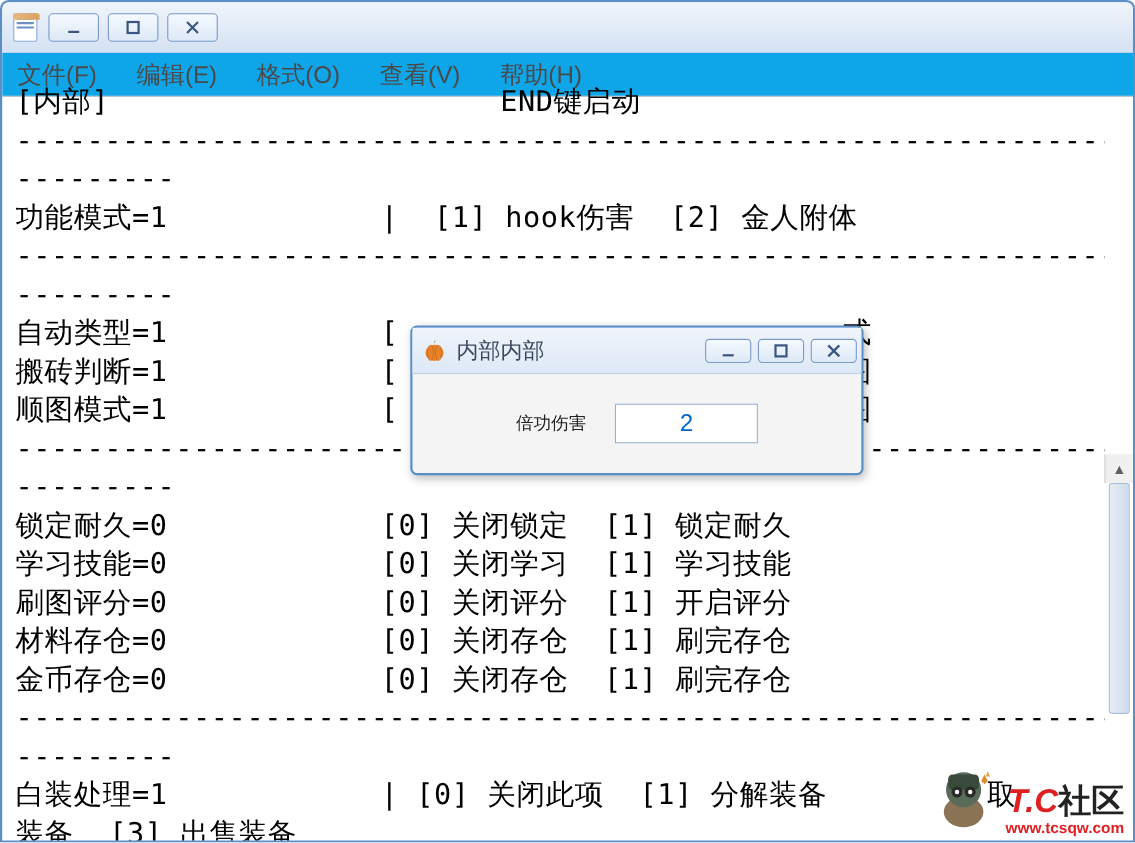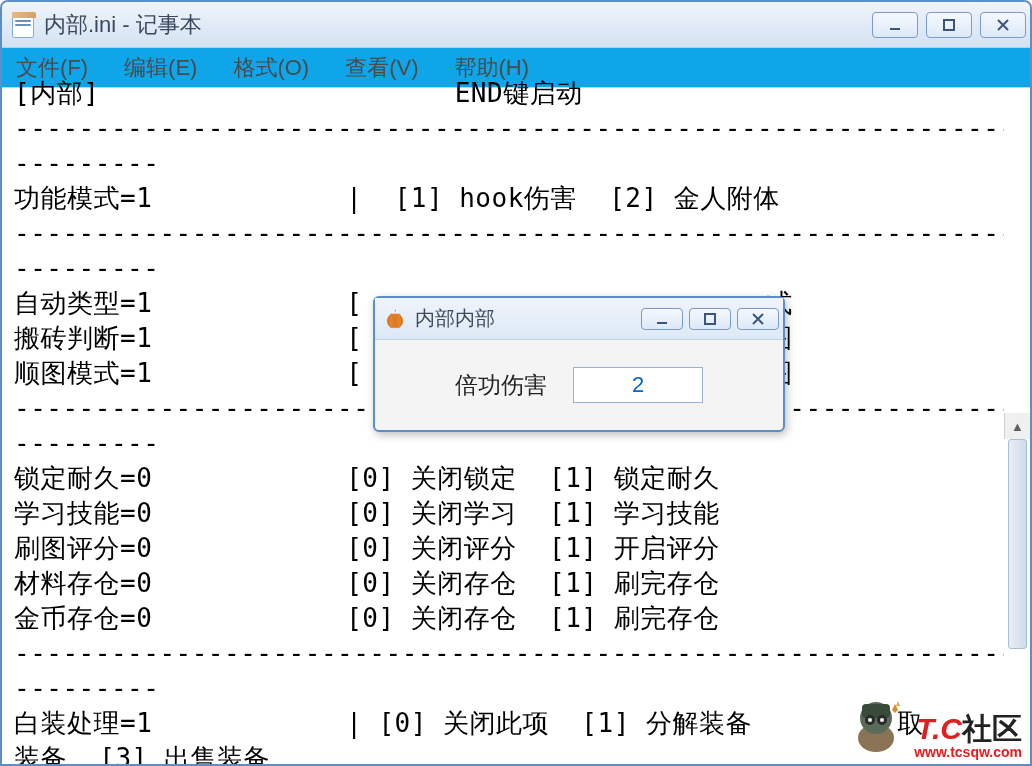--- a/index.html
+++ b/index.html
@@ -195,21 +195,21 @@
 
 .dialog-body {
   display: flex;
   align-items: center;
   justify-content: center;
   height: calc(100% - 42px);
   gap: 26px;
 }
 
 .dialog-label {
-  font-size: 23px;
+  font-size: 16px;
   color: #222;
 }
 
 .dialog-input {
   width: 130px;
   height: 36px;
   border: 1px solid #9ab2d0;
   background: #fff;
   text-align: center;
   font-size: 22px;
@@ -256,21 +256,20 @@
 <body>
 
 <div class="notepad-window">
 
   <div class="titlebar">
     <div class="titlebar-icon">
       <div></div>
         <div></div>
         <div></div>
     </div>
-    <div class="titlebar-text">内部.ini - 记事本</div>
     <div class="window-controls">
       <div class="wbtn">
         <svg viewBox="0 0 14 14">
             <rect x="2" y="10" width="10" height="2" fill="currentColor"></rect>
           </svg>
       </div>
       <div class="wbtn">
         <svg viewBox="0 0 14 14">
             <rect x="2" y="2" width="10" height="10" fill="none" stroke="currentColor" stroke-width="2"></rect>
           </svg>

